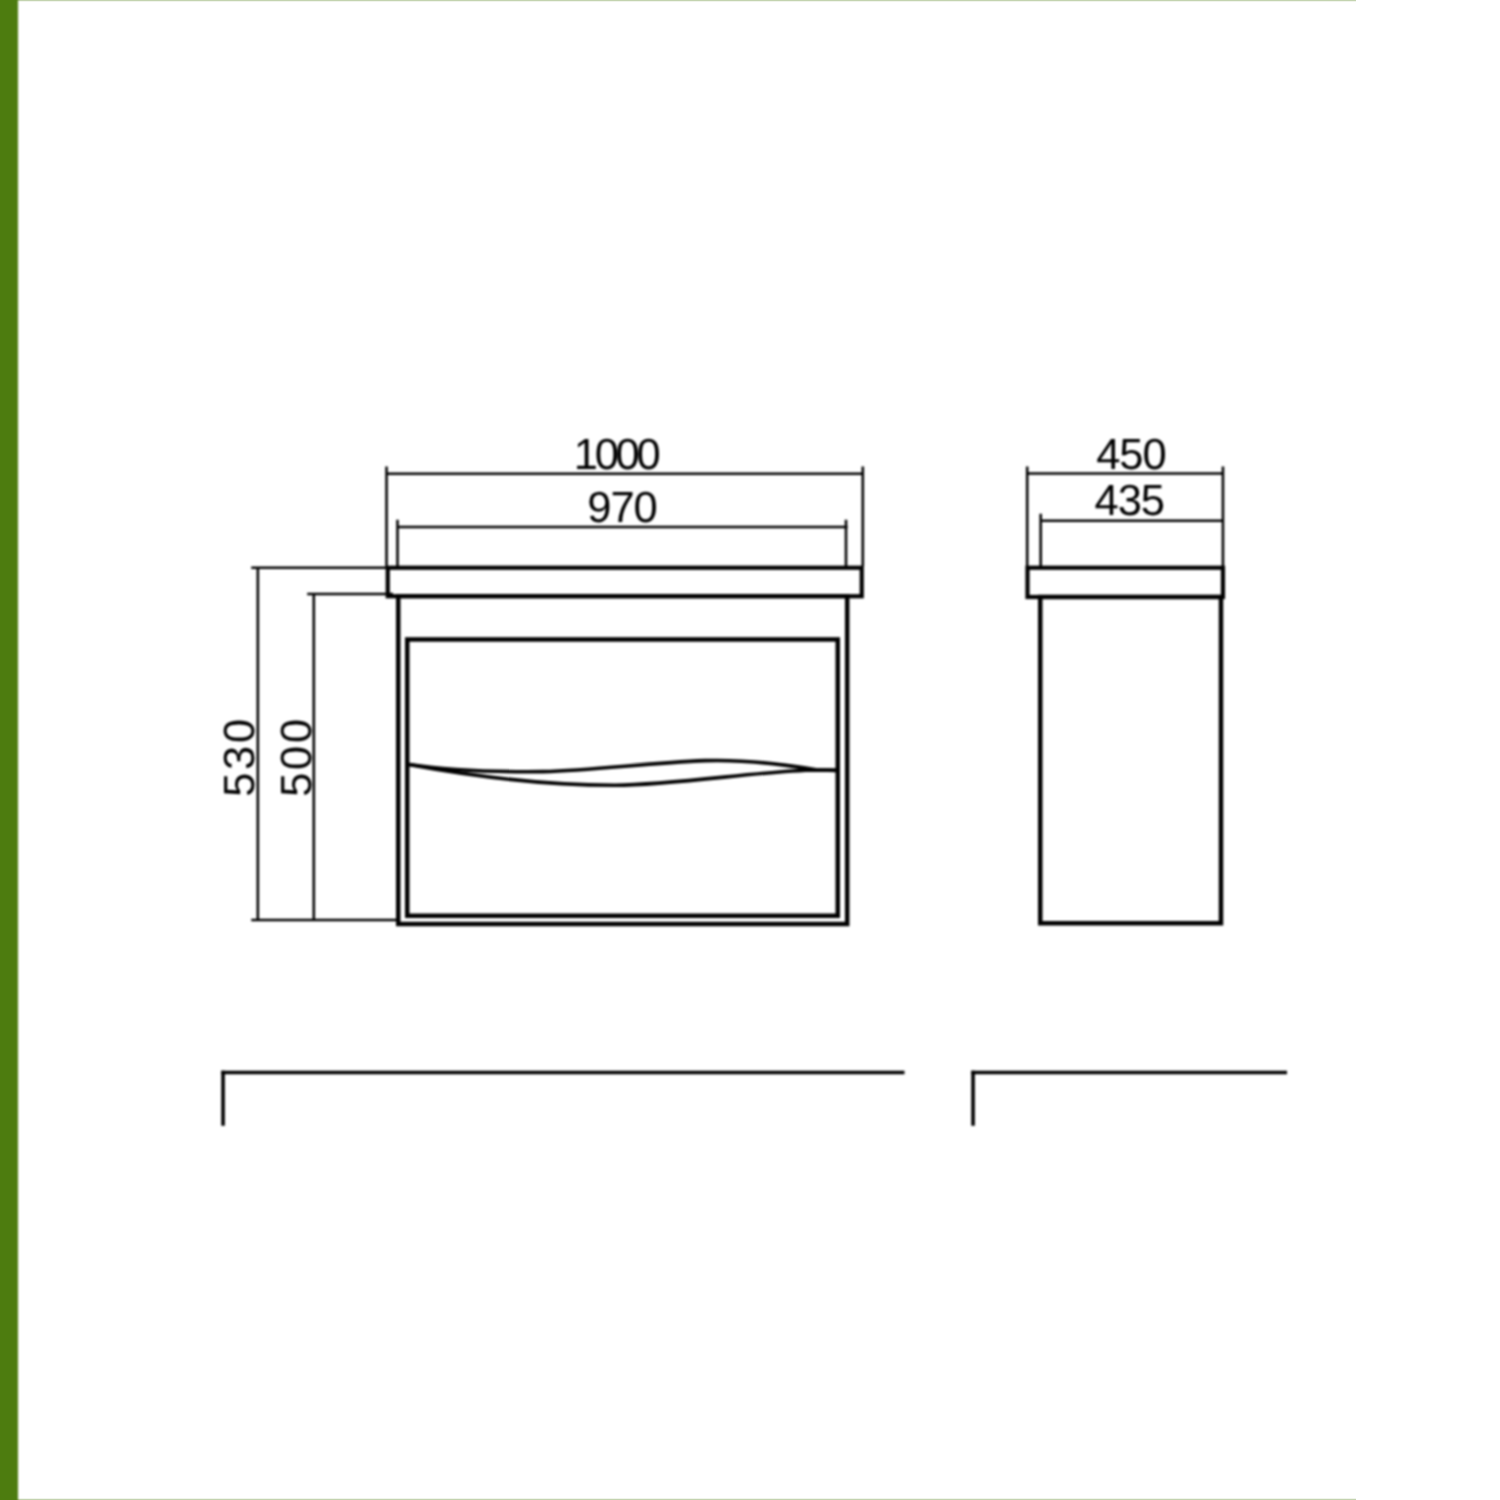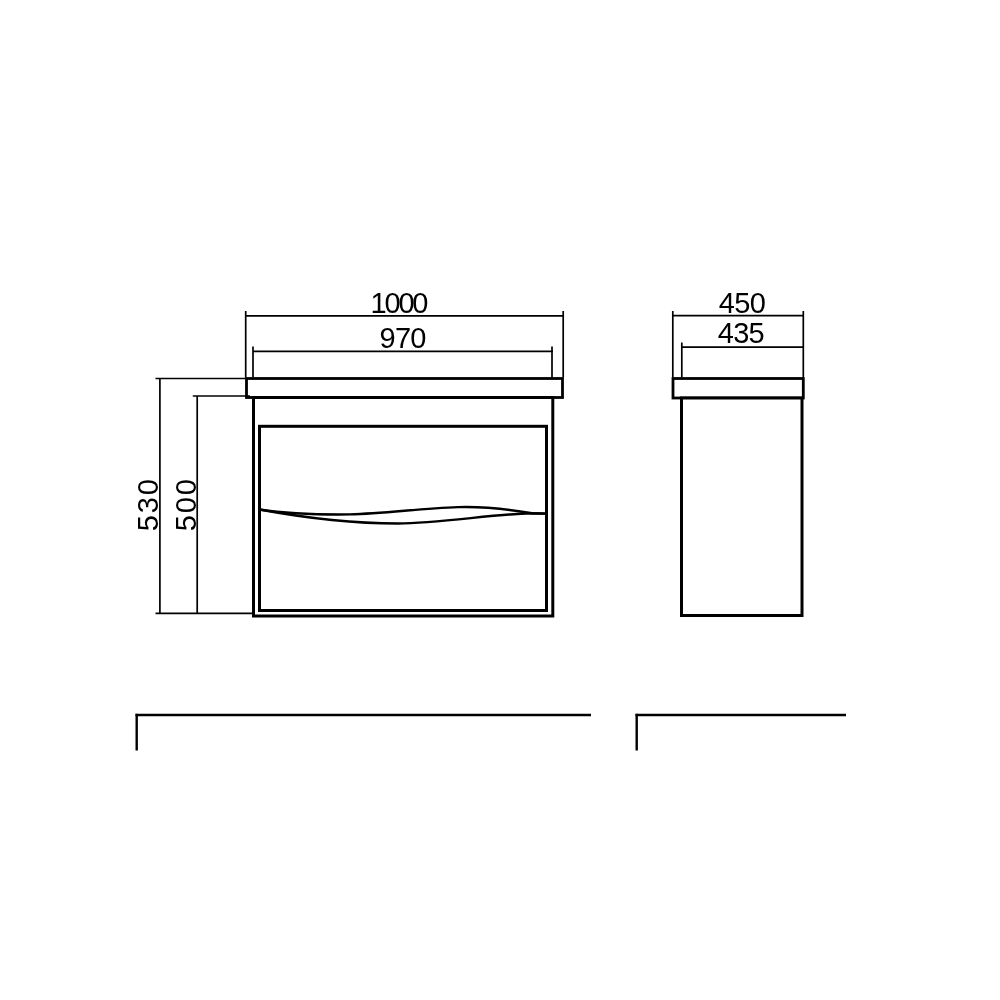--- a/index.html
+++ b/index.html
@@ -1,16 +1,16 @@
 <!DOCTYPE html>
 <html><head>
 <meta charset="utf-8">
 <style>
   html,body{margin:0;padding:0;background:#ffffff;}
-  .page{width:892px;height:1000px;position:relative;background:#4d7c0f;overflow:hidden;}
+  .page{width:892px;height:1000px;position:relative;background:#4d7c0f;overflow:hidden;padding-left:12px;}
   text{font-family:"Liberation Sans",sans-serif;fill:#000;}
 </style>
 </head>
 <body>
 <div class="page">
 <svg width="1000" height="1000" viewBox="0 0 1000 1000" style="filter:blur(0.55px)">
 
   <rect x="0" y="0" width="1000" height="1000" fill="#ffffff"></rect>
 
   <rect x="246.5" y="378.5" width="316" height="19" fill="#fff" stroke="#000" stroke-width="2.8"></rect>

